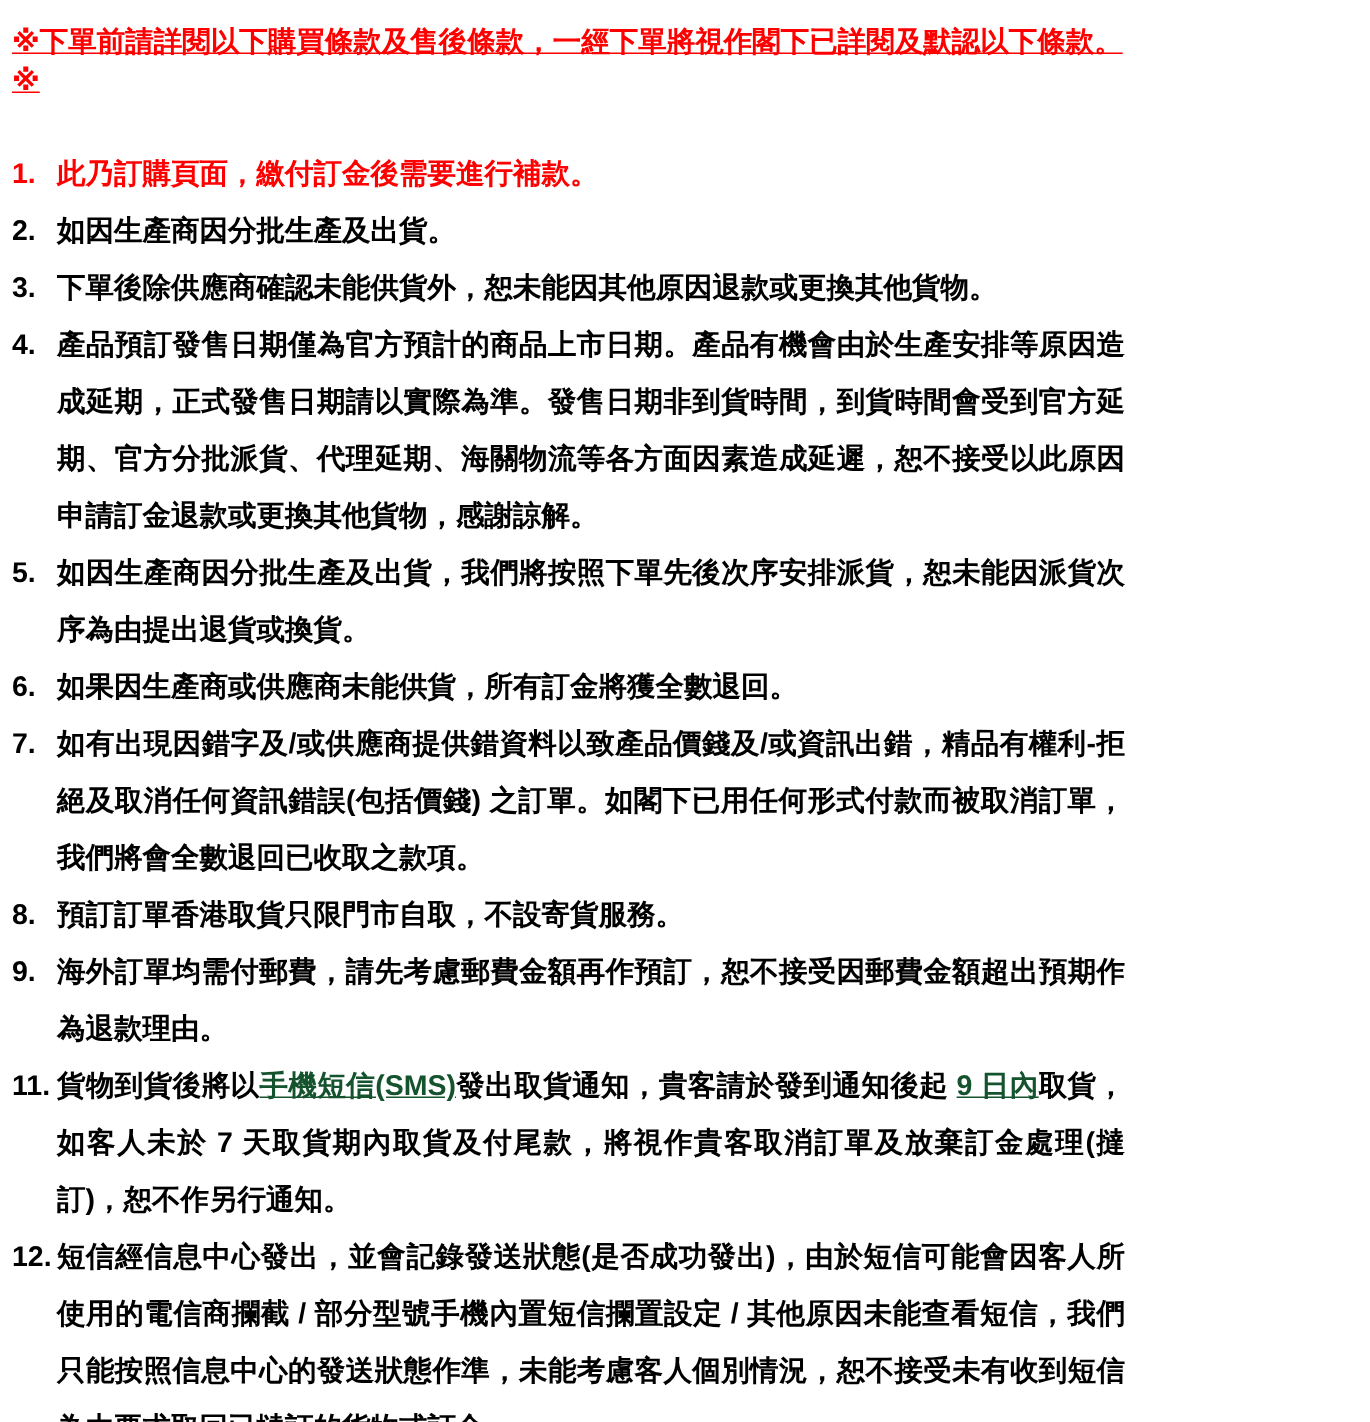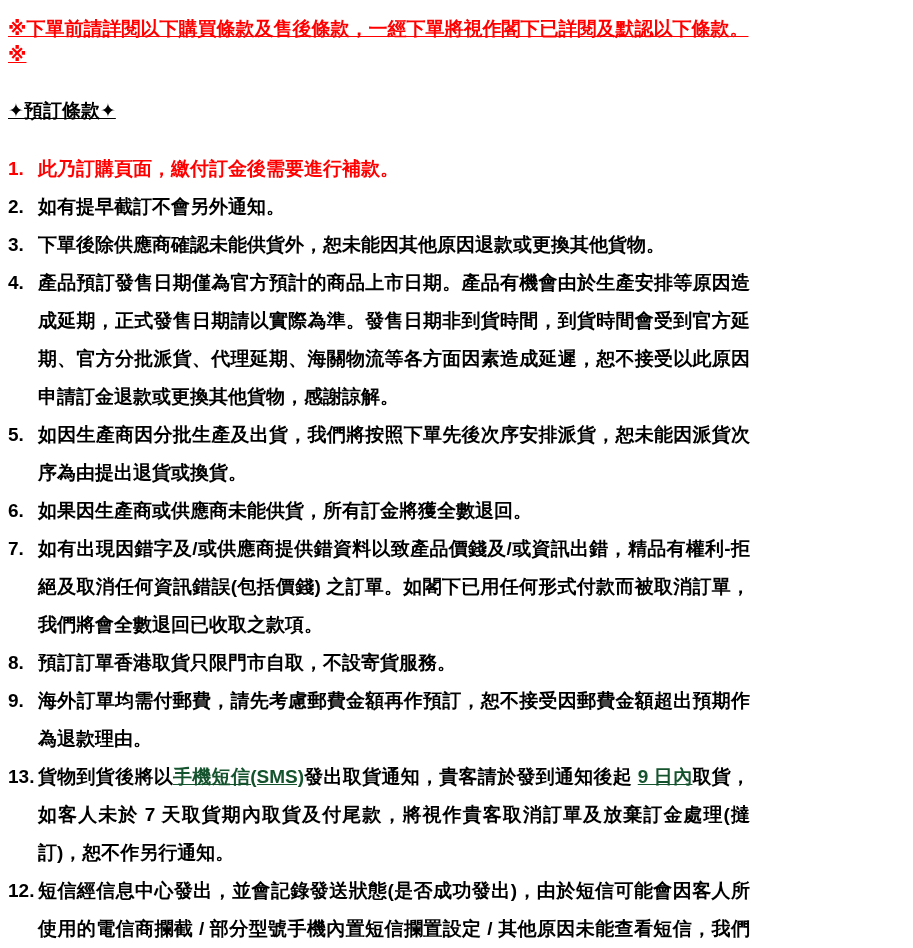--- a/index.html
+++ b/index.html
@@ -58,29 +58,28 @@
     cursor: pointer;
   }
   .term-item.red-item .num,
   .term-item.red-item .body { color: #ff0000; }
 </style>
 </head>
 <body>
 
 <div class="doc">
   <div class="header-line">※下單前請詳閱以下購買條款及售後條款，一經下單將視作閣下已詳閱及默認以下條款。※</div>
-  <div class="section-title">✦預訂條款✦</div>
   <ol class="terms-list" id="terms-list">
       <li class="term-item red-item">
         <span class="num">1.</span>
         <span class="body"><span class="seg red">此乃訂購頁面，繳付訂金後需要進行補款。</span></span>
       </li>
       <li class="term-item">
         <span class="num">2.</span>
-        <span class="body"><span class="seg normal">如有提早截訂不會另外通知。</span></span>
+        <span class="body"><span class="seg normal">如因生產商因分批生產及出貨。</span></span>
       </li>
       <li class="term-item">
         <span class="num">3.</span>
         <span class="body"><span class="seg normal">下單後除供應商確認未能供貨外，恕未能因其他原因退款或更換其他貨物。</span></span>
       </li>
       <li class="term-item">
         <span class="num">4.</span>
         <span class="body"><span class="seg normal">產品預訂發售日期僅為官方預計的商品上市日期。產品有機會由於生產安排等原因造成延期，正式發售日期請以實際為準。發售日期非到貨時間，到貨時間會受到官方延期、官方分批派貨、代理延期、海關物流等各方面因素造成延遲，恕不接受以此原因申請訂金退款或更換其他貨物，感謝諒解。</span></span>
       </li>
       <li class="term-item">
@@ -97,21 +96,21 @@
       </li>
       <li class="term-item">
         <span class="num">8.</span>
         <span class="body"><span class="seg normal">預訂訂單香港取貨只限門市自取，不設寄貨服務。</span></span>
       </li>
       <li class="term-item">
         <span class="num">9.</span>
         <span class="body"><span class="seg normal">海外訂單均需付郵費，請先考慮郵費金額再作預訂，恕不接受因郵費金額超出預期作為退款理由。</span></span>
       </li>
       <li class="term-item">
-        <span class="num">13.</span>
+        <span class="num">11.</span>
         <span class="body"><span class="seg normal">貨物到貨後將以</span><span class="seg red-u">手機短信(SMS)</span><span class="seg normal">發出取貨通知，貴客請於發到通知後起 </span><span class="seg red-u">9 日內</span><span class="seg normal">取貨，如客人未於 7 天取貨期內取貨及付尾款，將視作貴客取消訂單及放棄訂金處理(撻訂)，恕不作另行通知。</span></span>
       </li>
       <li class="term-item">
         <span class="num">12.</span>
         <span class="body"><span class="seg normal">短信經信息中心發出，並會記錄發送狀態(是否成功發出)，由於短信可能會因客人所使用的電信商攔截 / 部分型號手機內置短信攔置設定 / 其他原因未能查看短信，我們只能按照信息中心的發送狀態作準，未能考慮客人個別情況，恕不接受未有收到短信為由要求取回已撻訂的貨物或訂金。</span></span>
       </li>
       <li class="term-item">
         <span class="num">13.</span>
         <span class="body"><span class="seg normal">天取貨期內取貨及付尾款，請參閱 </span><a class="seg link" href="#">網店購物須知</a><span class="seg normal"> 。</span></span>
       </li>

